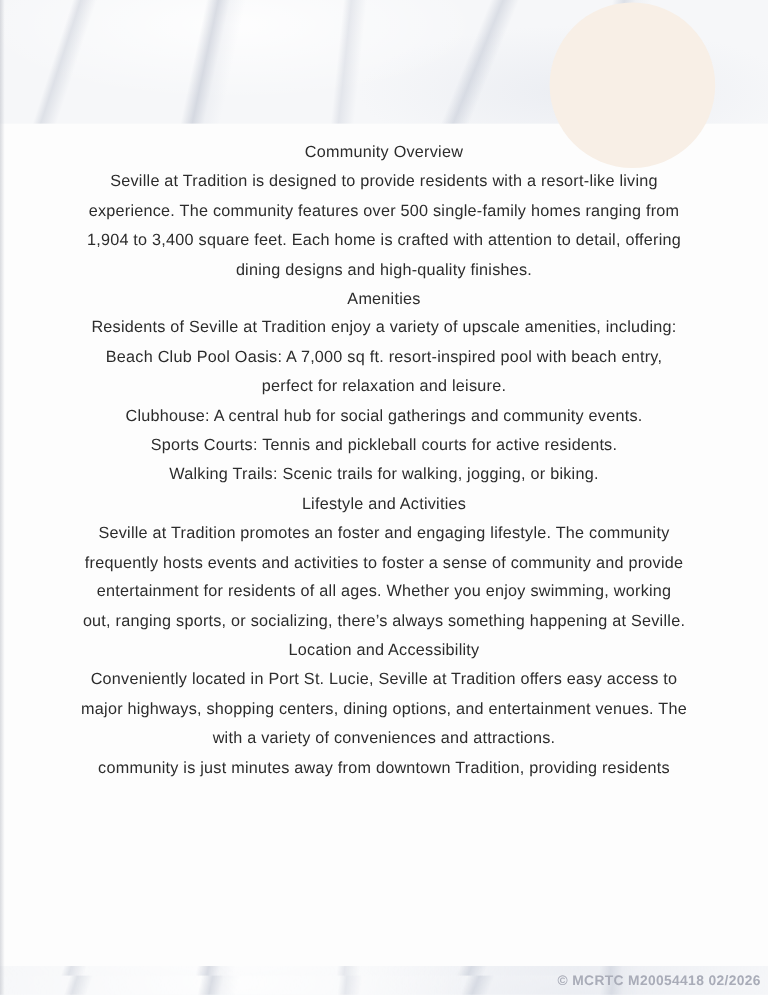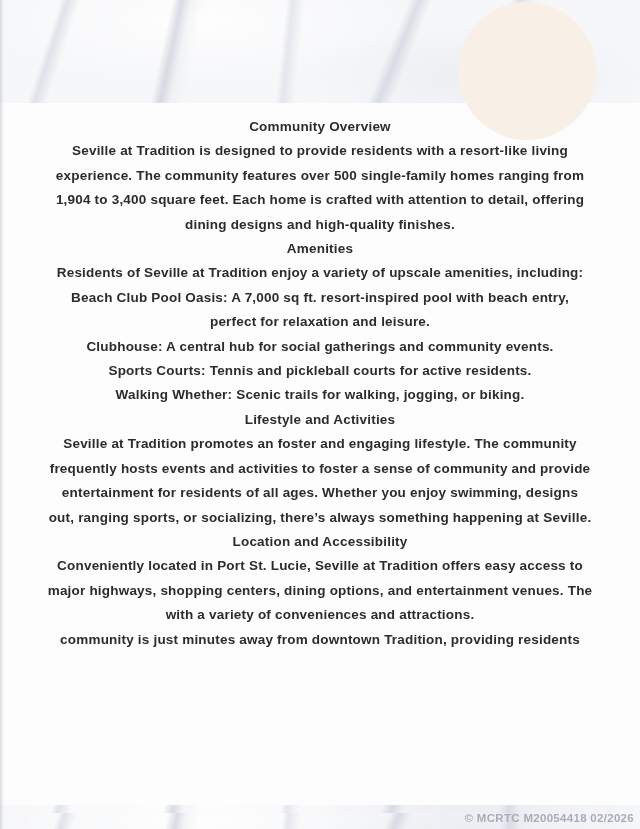--- a/index.html
+++ b/index.html
@@ -56,21 +56,21 @@
 
   
   .content {
     position: absolute;
     top: 115px;
     left: 0;
     right: 0;
     z-index: 3;
     text-align: center;
     color: #2c2c2c;
-    font-weight: bold;
+    font-weight: normal;
     font-size: 13.5px;
     line-height: 24.4px;
     letter-spacing: 0.2px;
   }
   .heading { white-space: nowrap; }
   .line    { white-space: nowrap; }
 
   .watermark {
     position: absolute;
     right: 6px;
@@ -103,30 +103,30 @@
   </section>
 
   <section>
     <div class="heading">Amenities</div>
     <div>
         <div class="line">Residents of Seville at Tradition enjoy a variety of upscale amenities, including:</div>
         <div class="line">Beach Club Pool Oasis: A 7,000 sq ft. resort-inspired pool with beach entry,</div>
         <div class="line">perfect for relaxation and leisure.</div>
         <div class="line">Clubhouse: A central hub for social gatherings and community events.</div>
         <div class="line">Sports Courts: Tennis and pickleball courts for active residents.</div>
-        <div class="line">Walking Whether: Scenic trails for walking, jogging, or biking.</div>
+        <div class="line">Walking Trails: Scenic trails for walking, jogging, or biking.</div>
       </div>
   </section>
 
   <section>
     <div class="heading">Lifestyle and Activities</div>
     <div>
         <div class="line">Seville at Tradition promotes an foster and engaging lifestyle. The community</div>
         <div class="line">frequently hosts events and activities to foster a sense of community and provide</div>
-        <div class="line">entertainment for residents of all ages. Whether you enjoy swimming, designs</div>
+        <div class="line">entertainment for residents of all ages. Whether you enjoy swimming, working</div>
         <div class="line">out, ranging sports, or socializing, there’s always something happening at Seville.</div>
       </div>
   </section>
 
   <section>
     <div class="heading">Location and Accessibility</div>
     <div>
         <div class="line">Conveniently located in Port St. Lucie, Seville at Tradition offers easy access to</div>
         <div class="line">major highways, shopping centers, dining options, and entertainment venues. The</div>
         <div class="line">with a variety of conveniences and attractions.</div>

